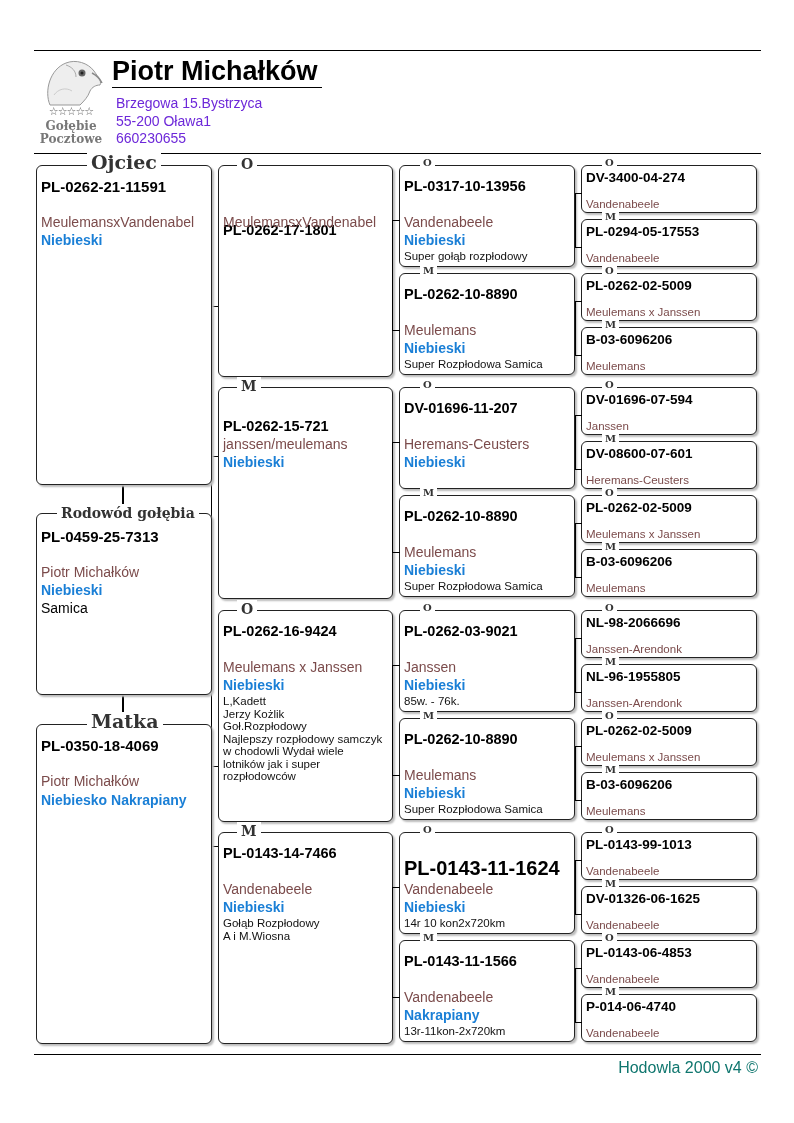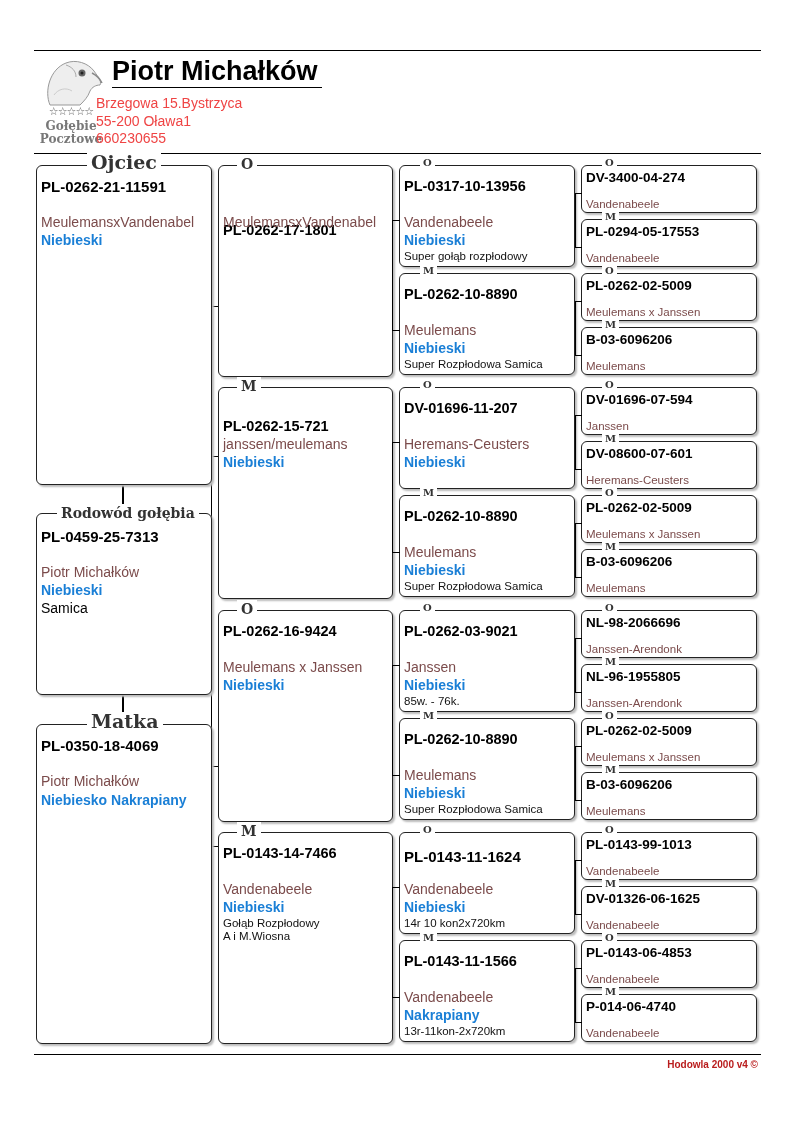--- a/index.html
+++ b/index.html
@@ -5,37 +5,37 @@
   html, body { margin:0; padding:0; background:#ffffff; }
   body { width:794px; height:1123px; position:relative; overflow:hidden;
          font-family:"Liberation Sans", sans-serif; color:#000; }
   .hline { position:absolute; left:34px; width:727px; height:1px; background:#000; }
   .logo { position:absolute; left:36px; top:55px; width:70px; height:92px; }
   .logo-text { position:absolute; left:0; width:70px; text-align:center;
                font-family:"DejaVu Serif", serif; font-weight:bold; font-size:12px; color:#777; line-height:14px; }
   .stars { position:absolute; left:0; top:50px; width:70px; text-align:center; font-size:11px; color:#666; letter-spacing:-1px; }
   .owner-name { position:absolute; left:112px; top:55px; font-size:27px; font-weight:bold;
                 border-bottom:1px solid #000; padding-right:4px; line-height:32px; }
-  .addr { position:absolute; left:96px; font-size:14px; color:#ef4444; line-height:17px; }
+  .addr { position:absolute; left:116px; font-size:14px; color:#6d28d9; line-height:17px; }
 
   .box { position:absolute; border:1px solid #222; border-radius:6px; background:#fff;
          box-shadow:2px 2px 2px #bbb; box-sizing:border-box; }
   .legend { position:absolute; top:-11px; background:#fff; padding:0 4px;
             font-family:"DejaVu Serif", serif; font-weight:bold; color:#333; line-height:18px; }
   .legend.big { font-size:19px; top:-13px; }
   .legend.med { font-size:14px; top:-10px; font-family:"DejaVu Serif", serif; }
   .legend.sm { font-size:14px; top:-11px; }
   .legend.xs { font-size:10px; top:-9px; line-height:12px; padding:0 3px; }
   .ring { position:absolute; left:4px; font-weight:bold; color:#000; white-space:nowrap; }
   .strain { position:absolute; left:4px; color:#7b4b4b; white-space:nowrap; }
   .color { position:absolute; left:4px; color:#1a7fd6; font-weight:bold; white-space:nowrap; }
   .sex { position:absolute; left:4px; color:#000; }
   .notes { position:absolute; left:4px; color:#111; font-size:11.5px; line-height:12.5px; }
   .conn { position:absolute; background:#000; }
-  .footer { position:absolute; right:36px; top:1059px; font-size:10px; color:#b91c1c;font-weight:bold; }
+  .footer { position:absolute; right:36px; top:1059px; font-size:16px; color:#0f766e; }
 </style>
 </head>
 <body>
 
 <div class="hline" style="top:50px;"></div>
 
 <div class="logo">
   <svg width="70" height="52" viewBox="0 0 70 52" style="position:absolute;left:0;top:0;">
     <path d="M14 50 C8 36 14 14 30 8 C40 4 52 8 58 16 C62 22 66 26 64 30 C60 30 56 32 54 36 C52 42 48 46 44 50 Z" fill="#eeeeee" stroke="#999" stroke-width="1"></path>
     <path d="M30 10 C36 12 40 16 40 22" fill="none" stroke="#aaa" stroke-width="1"></path>
@@ -99,20 +99,27 @@
       <div class="ring" style="top: 30px; font-size: 14.5px;">PL-0262-15-721</div>
       <div class="strain" style="top: 48px; font-size: 14px;">janssen/meulemans</div>
       <div class="color" style="top: 66px; font-size: 14px;">Niebieski</div>
       <div class="notes" style="top: 84px; white-space: pre;"></div>
     </div>
     <div class="box" style="left: 218px; top: 610px; width: 175px; height: 212px;">
       <span class="legend sm" style="left: 18px;">O</span>
       <div class="ring" style="top: 12px; font-size: 14.5px;">PL-0262-16-9424</div>
       <div class="strain" style="top: 48px; font-size: 14px;">Meulemans x Janssen</div>
       <div class="color" style="top: 66px; font-size: 14px;">Niebieski</div>
+      <div class="notes" style="top: 84px; white-space: pre;">L,Kadett
+Jerzy Kożlik
+Goł.Rozpłodowy
+Najlepszy rozpłodowy samczyk
+w chodowli Wydał wiele
+lotników jak i super
+rozpłodowców</div>
     </div>
     <div class="box" style="left: 218px; top: 832px; width: 175px; height: 212px;">
       <span class="legend sm" style="left: 18px;">M</span>
       <div class="ring" style="top: 12px; font-size: 14.5px;">PL-0143-14-7466</div>
       <div class="strain" style="top: 48px; font-size: 14px;">Vandenabeele</div>
       <div class="color" style="top: 66px; font-size: 14px;">Niebieski</div>
       <div class="notes" style="top: 84px; white-space: pre;">Gołąb Rozpłodowy
 A i M.Wiosna</div>
     </div>
   </div>
@@ -155,21 +162,21 @@
     </div>
     <div class="box" style="left: 399px; top: 718px; width: 176px; height: 102px;">
       <span class="legend xs" style="left: 20px;">M</span>
       <div class="ring" style="top: 12px; font-size: 14.5px;">PL-0262-10-8890</div>
       <div class="strain" style="top: 48px; font-size: 14px;">Meulemans</div>
       <div class="color" style="top: 66px; font-size: 14px;">Niebieski</div>
       <div class="notes" style="top: 84px; white-space: pre;">Super Rozpłodowa Samica</div>
     </div>
     <div class="box" style="left: 399px; top: 832px; width: 176px; height: 102px;">
       <span class="legend xs" style="left: 20px;">O</span>
-      <div class="ring" style="top: 15px; font-size: 15px;">PL-0143-11-1624</div>
+      <div class="ring" style="top: 24px; font-size: 20px;">PL-0143-11-1624</div>
       <div class="strain" style="top: 48px; font-size: 14px;">Vandenabeele</div>
       <div class="color" style="top: 66px; font-size: 14px;">Niebieski</div>
       <div class="notes" style="top: 84px; white-space: pre;">14r 10 kon2x720km</div>
     </div>
     <div class="box" style="left: 399px; top: 940px; width: 176px; height: 102px;">
       <span class="legend xs" style="left: 20px;">M</span>
       <div class="ring" style="top: 12px; font-size: 14.5px;">PL-0143-11-1566</div>
       <div class="strain" style="top: 48px; font-size: 14px;">Vandenabeele</div>
       <div class="color" style="top: 66px; font-size: 14px;">Nakrapiany</div>
       <div class="notes" style="top: 84px; white-space: pre;">13r-11kon-2x720km</div>

